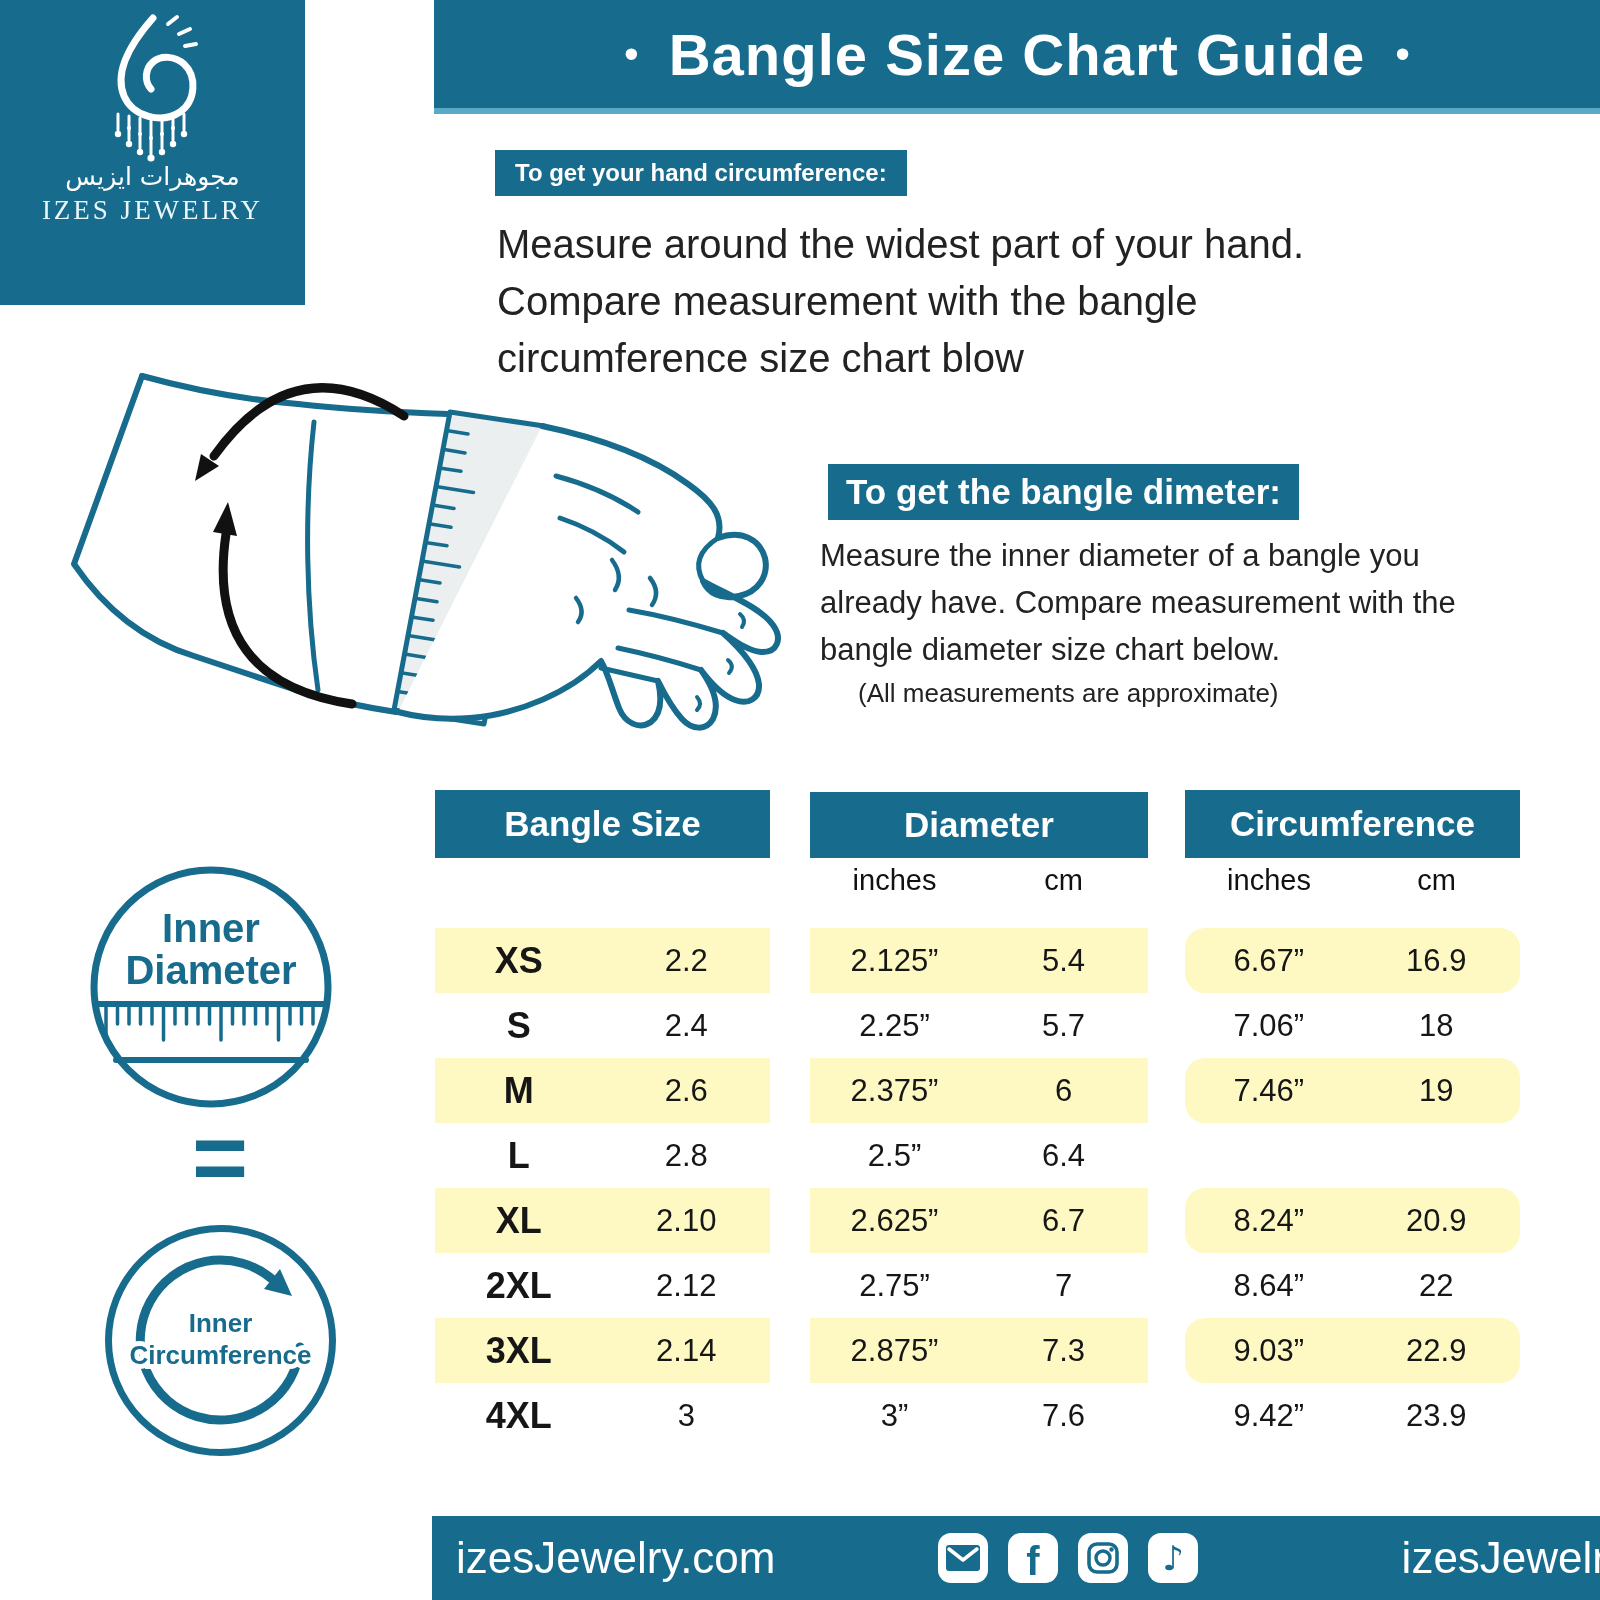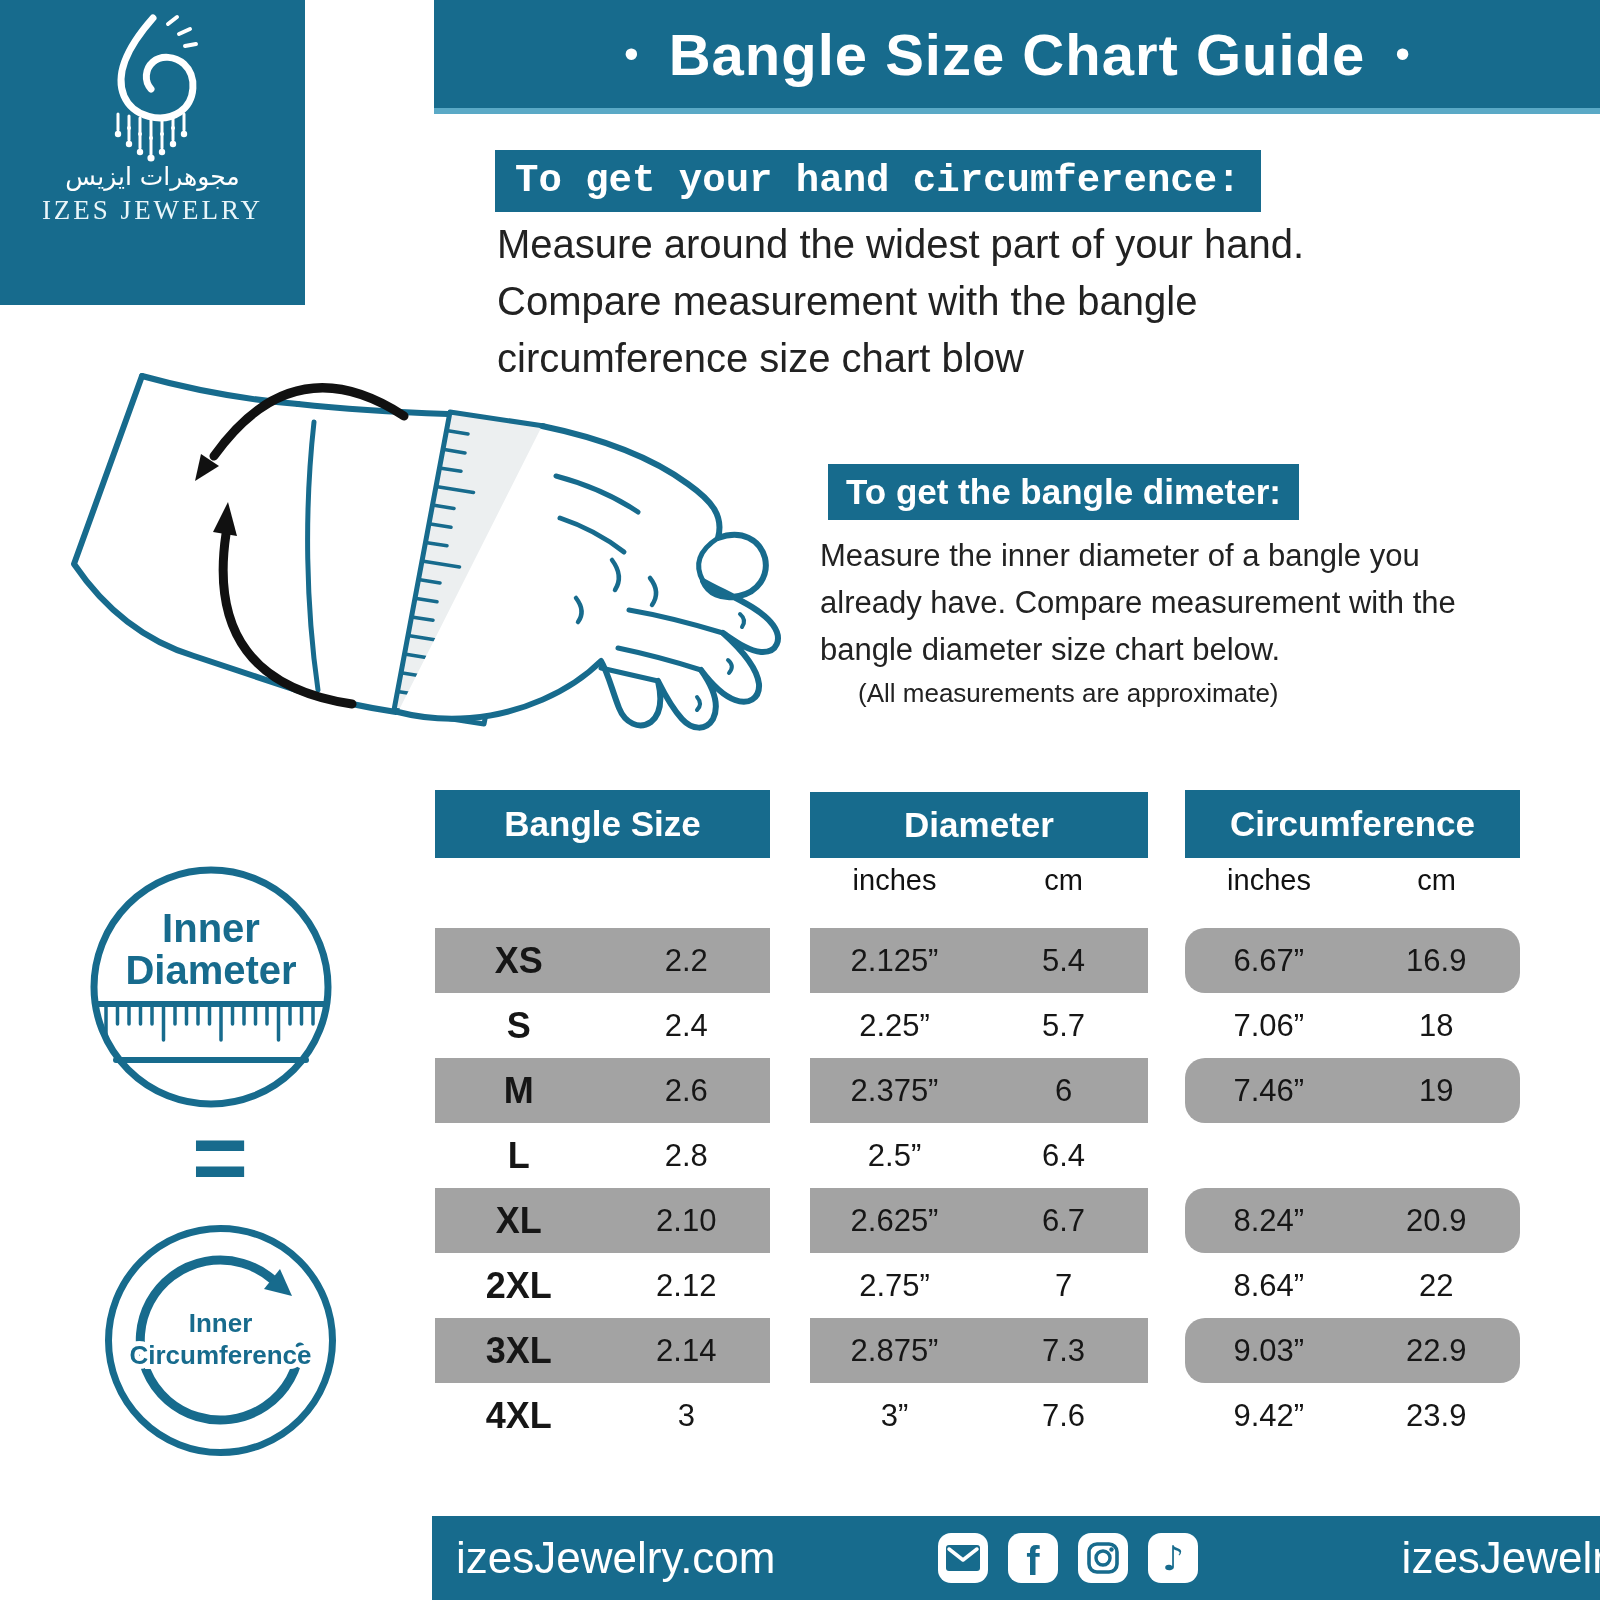--- a/index.html
+++ b/index.html
@@ -13,21 +13,21 @@
   .brand-ar{font-family:"DejaVu Sans",sans-serif;color:#ffffff;font-size:25px;margin-top:-6px;}
   .brand-en{font-family:"Liberation Serif",serif;color:#eaf6fa;font-size:27px;letter-spacing:3px;margin-top:4px;}
 
   
   .titlebar{left:434px;top:0;width:1166px;height:108px;background:#176b8d;border-bottom:6px solid #5aa9c6;
             display:flex;align-items:center;justify-content:center;gap:30px;}
   .titlebar .dot{color:#ffffff;font-size:42px;line-height:1;}
   .titlebar .t{color:#ffffff;font-size:58px;font-weight:bold;letter-spacing:1px;}
 
   .sechead{background:#176b8d;color:#ffffff;font-weight:bold;display:inline-block;}
-  .sechead1{left:495px;top:150px;font-size:39px;padding:9px 20px;font-family:Liberation Mono, monospace;}
+  .sechead1{left:495px;top:150px;font-size:24px;padding:9px 20px;}
   .sechead2{left:828px;top:464px;font-size:35px;padding:8px 18px;}
   .para1{left:497px;top:216px;font-size:40px;line-height:57px;color:#222222;}
   .para2{left:820px;top:532px;font-size:31px;line-height:47px;color:#222222;}
   .note{left:818px;top:678px;font-size:26px;color:#222222;margin-left:40px;}
 
   
   .th{top:790px;height:68px;background:#176b8d;color:#fff;font-size:35px;font-weight:bold;
       display:flex;align-items:center;justify-content:center;}
   .th1{left:435px;width:335px;}
   .th2{left:810px;width:338px;top:792px;height:66px;}
@@ -36,21 +36,21 @@
   .u1{left:810px;width:169px;}
   .u2{left:979px;width:169px;}
   .u3{left:1185px;width:168px;}
   .u4{left:1353px;width:167px;}
   .rows{left:435px;top:928px;width:1085px;}
   .trow{display:flex;height:65px;}
   .cgroup{display:flex;}
   .cg1{width:335px;margin-right:40px;}
   .cg2{width:338px;margin-right:37px;}
   .cg3{width:335px;border-radius:20px;}
-  .trow.odd .cgroup{background:#a3a3a3;}
+  .trow.odd .cgroup{background:#fef9c3;}
   .cell{flex:1;display:flex;align-items:center;justify-content:center;font-size:31px;color:#161616;}
   .cell.size{font-weight:bold;font-size:36px;}
 
   
   .equals{left:178px;top:1108px;width:84px;text-align:center;font-size:96px;font-weight:bold;color:#176b8d;line-height:100px;}
 
   
   .footer{left:432px;top:1516px;width:1244px;height:84px;background:#176b8d;}
   .site{position:absolute;left:24px;top:0;height:84px;display:flex;align-items:center;
         color:#ffffff;font-size:44px;}

